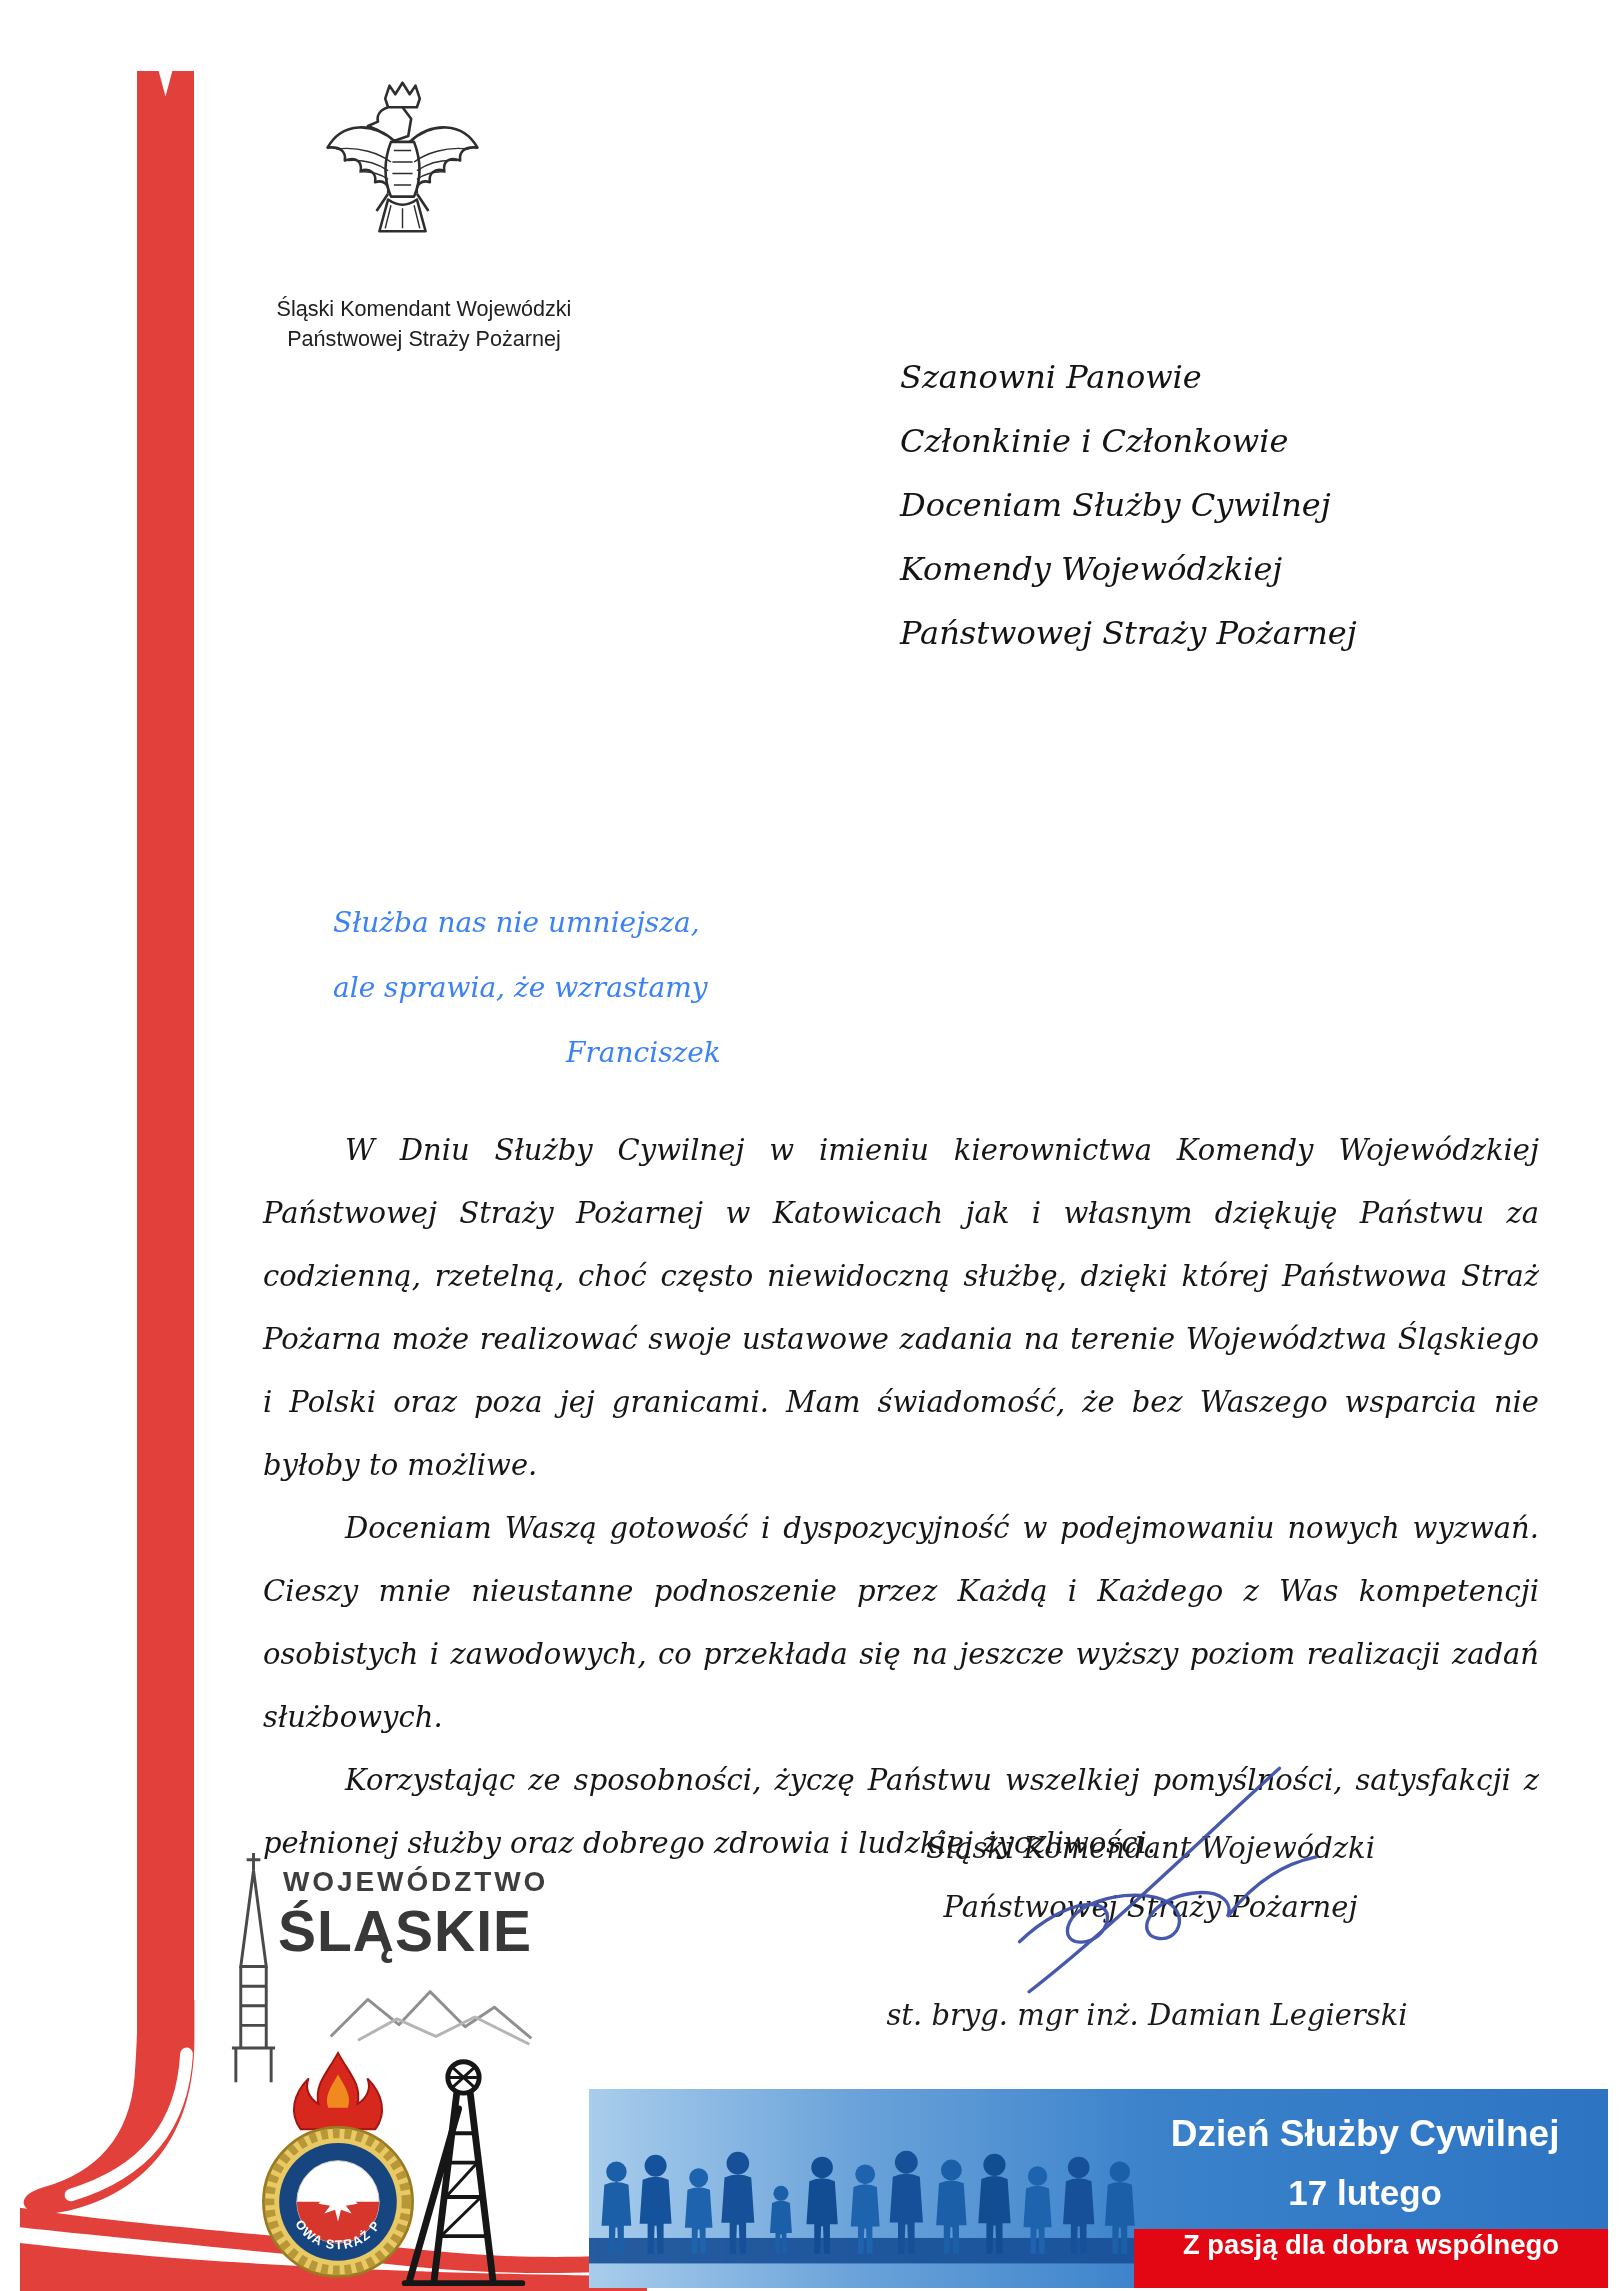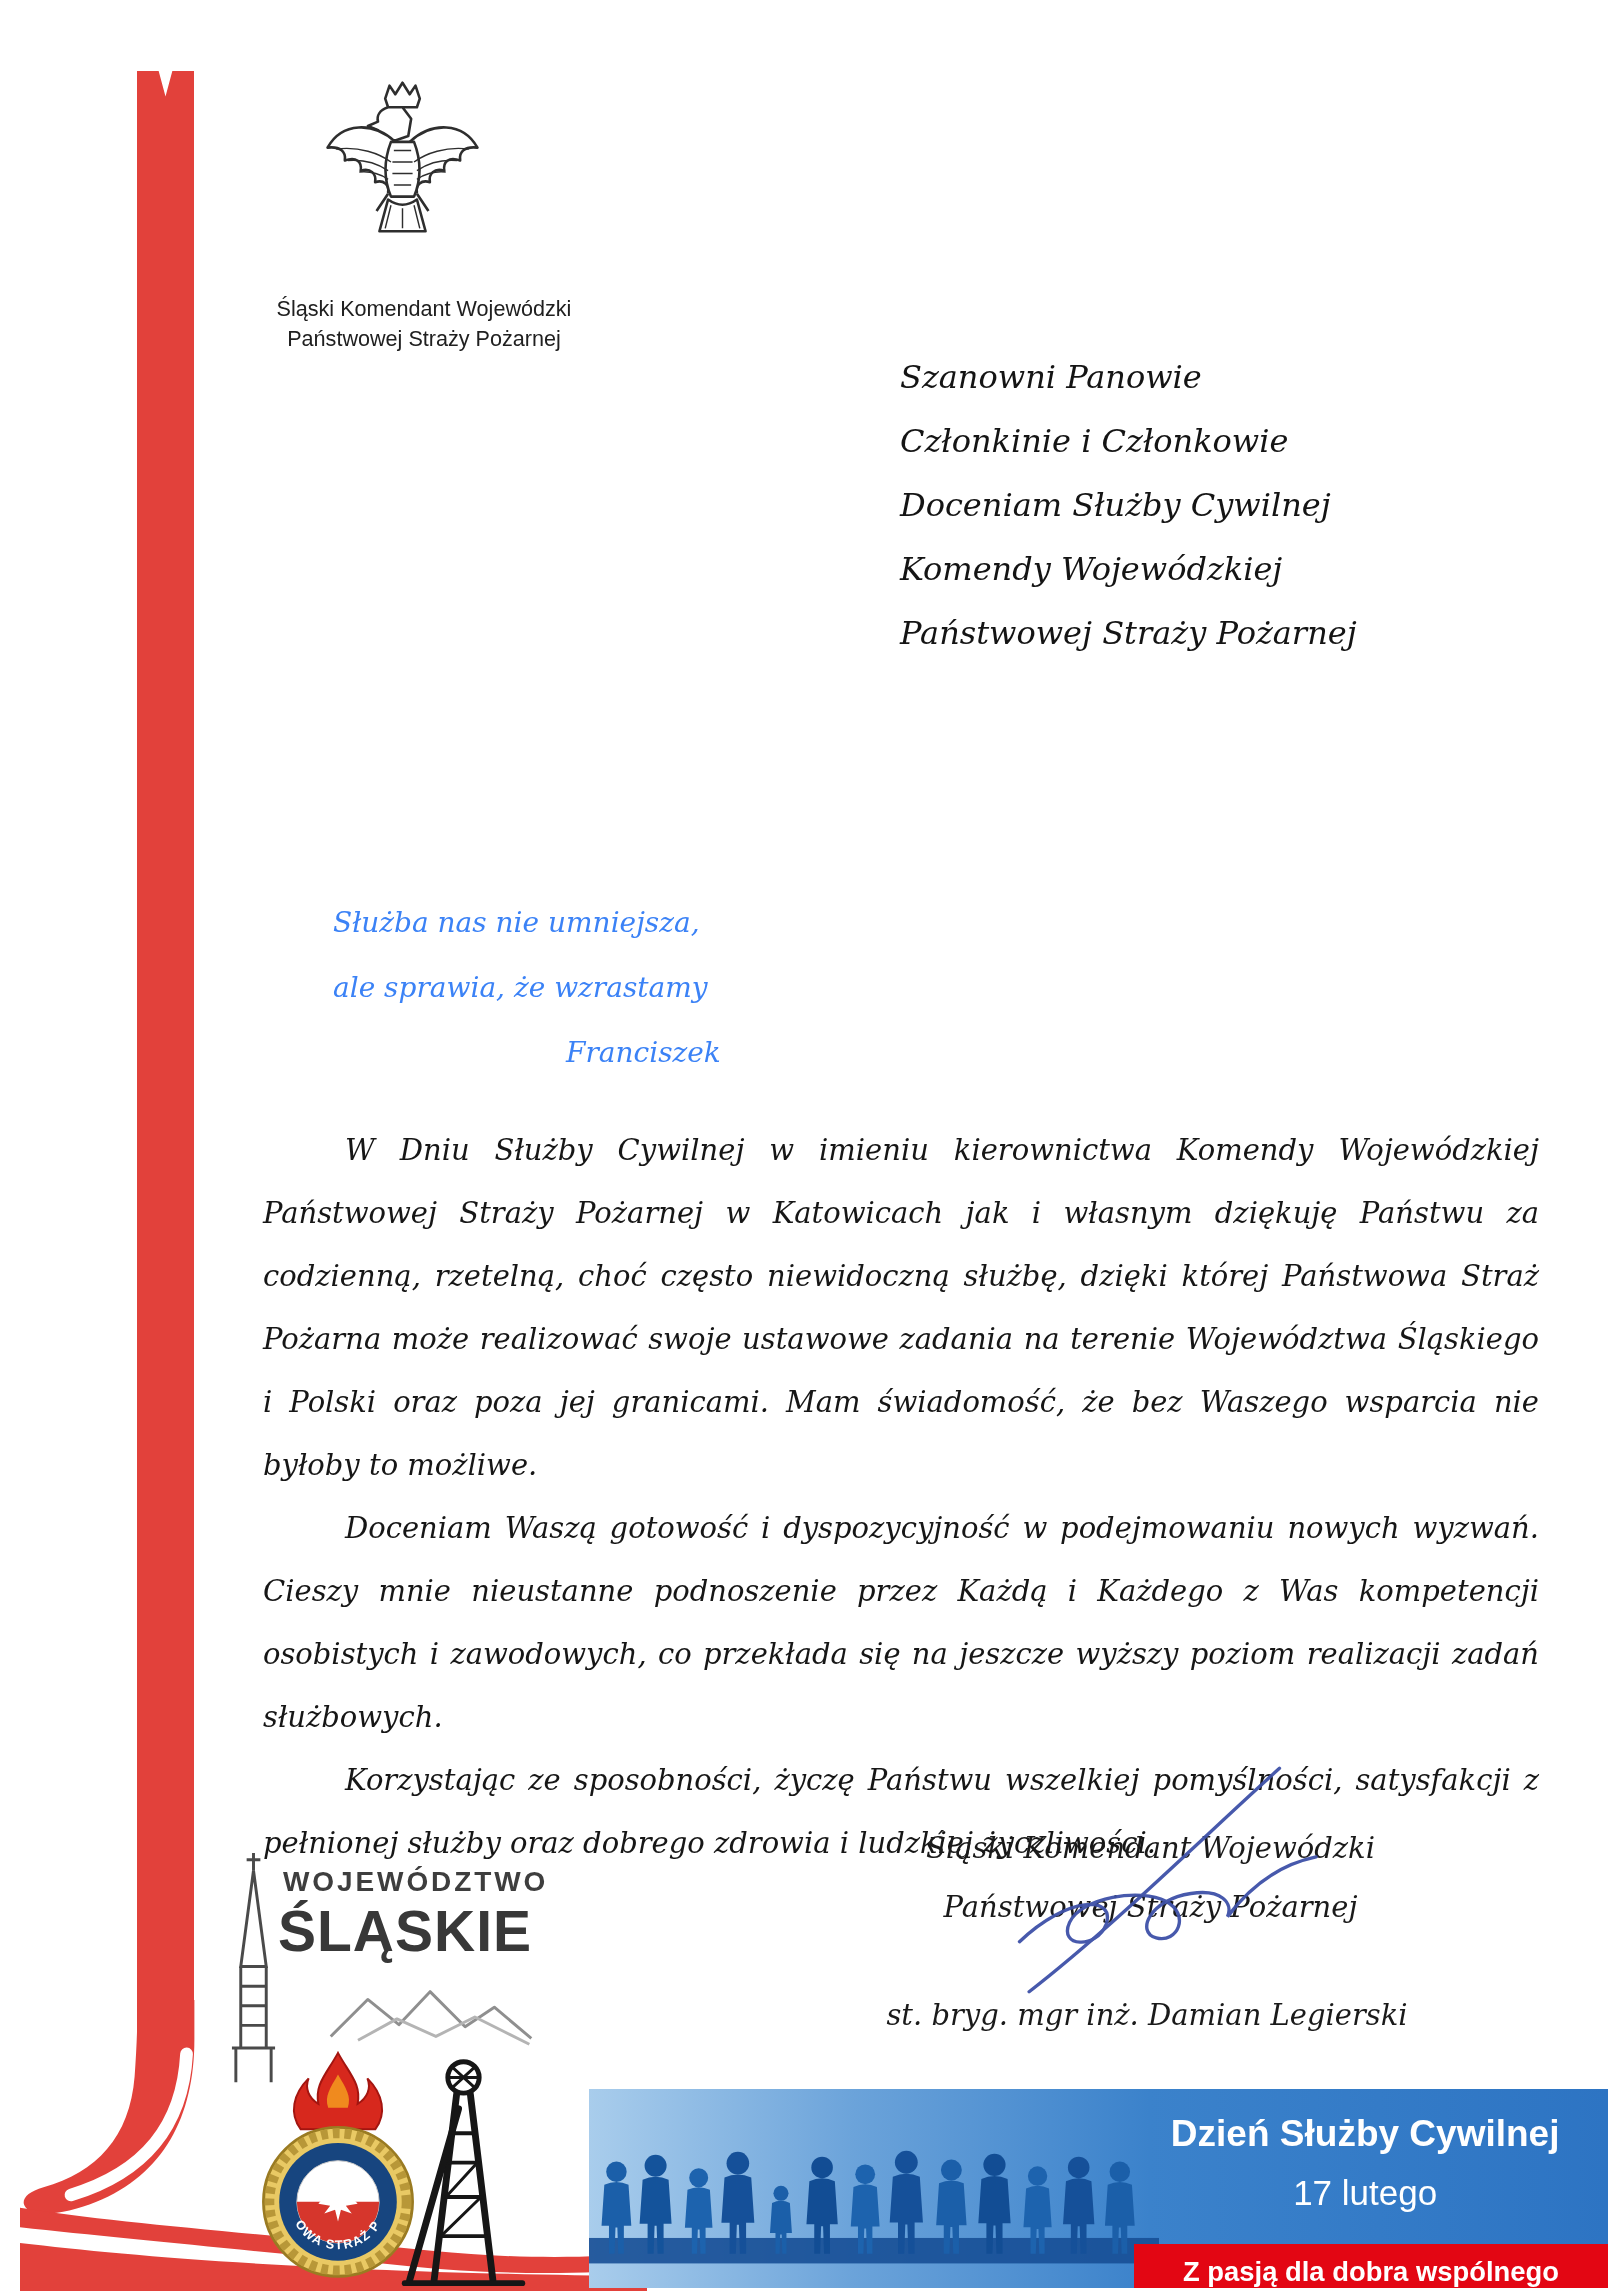--- a/index.html
+++ b/index.html
@@ -97,26 +97,26 @@
   .banner-title {
     position: absolute; left: 549px; right: 15.7px; top: 23.5px;
     text-align: center; color: #ffffff;
     font-family: "Liberation Sans", sans-serif;
     font-weight: bold; font-size: 37px;
   }
   .banner-date {
     position: absolute; left: 549px; right: 15.7px; top: 84px;
     text-align: center; color: #ffffff;
     font-family: "Liberation Sans", sans-serif;
-    font-weight: normal; font-size: 35px;
+    font-weight: bold; font-size: 35px;
   }
   .slogan-bar {
-    position: absolute; right: 0; bottom: 0; width: 474px; height: 44px;
+    position: absolute; right: 0; bottom: 0; width: 474px; height: 59px;
     background: #e30613; color: #ffffff;
-    display: flex; align-items: flex-end; justify-content: center;
+    display: flex; align-items: flex-start; justify-content: center;
     font-family: "Liberation Sans", sans-serif;
     font-weight: bold; font-size: 27.4px;
   }
 </style>
 </head>
 <body>
 
 <div class="page">
 
   <div class="abs ribbon-bar"></div>

